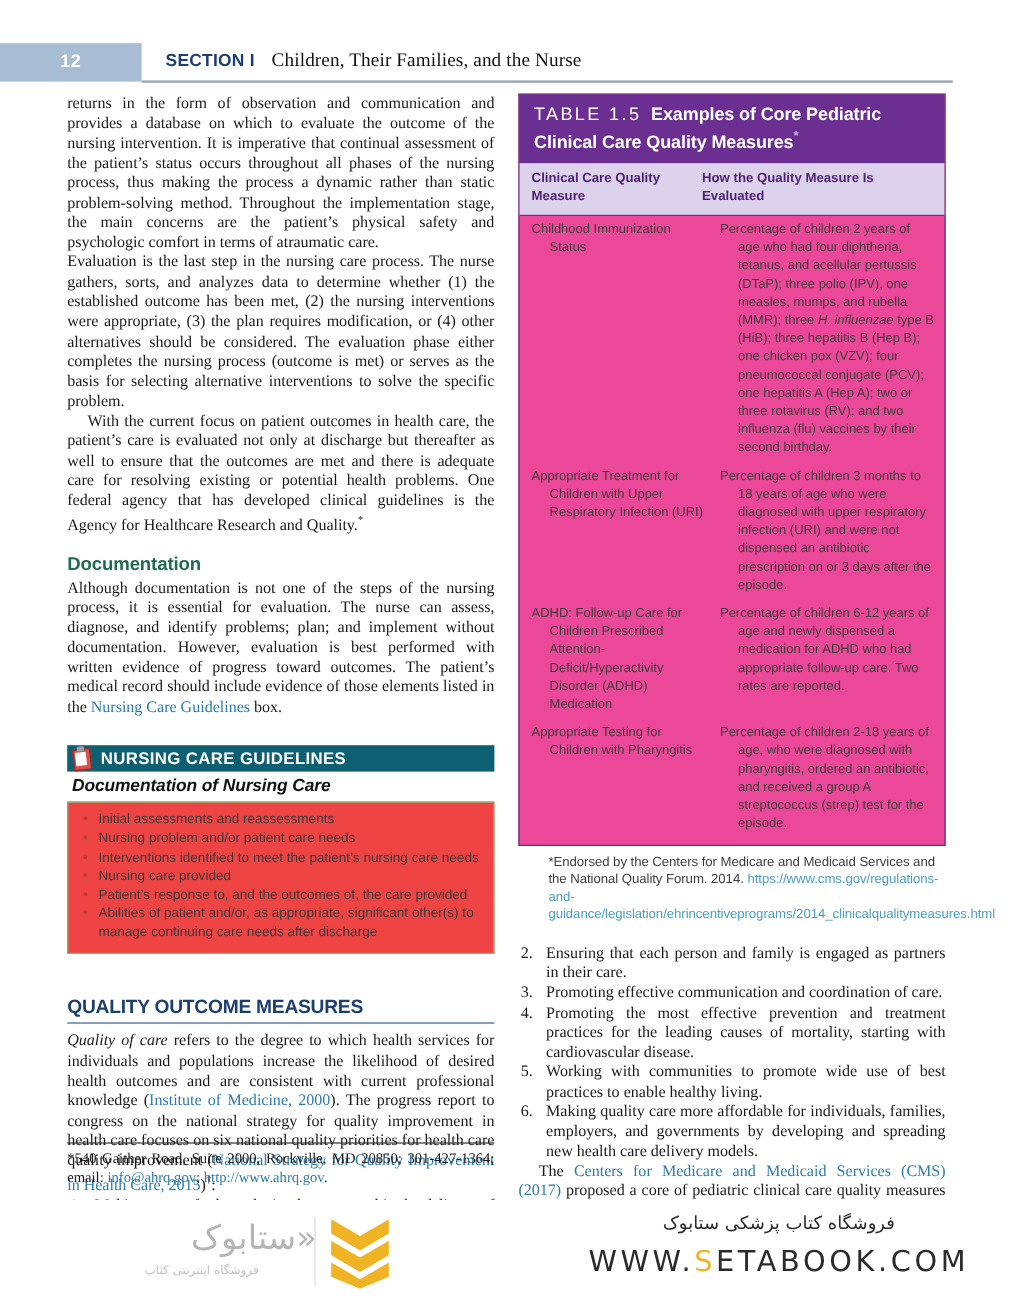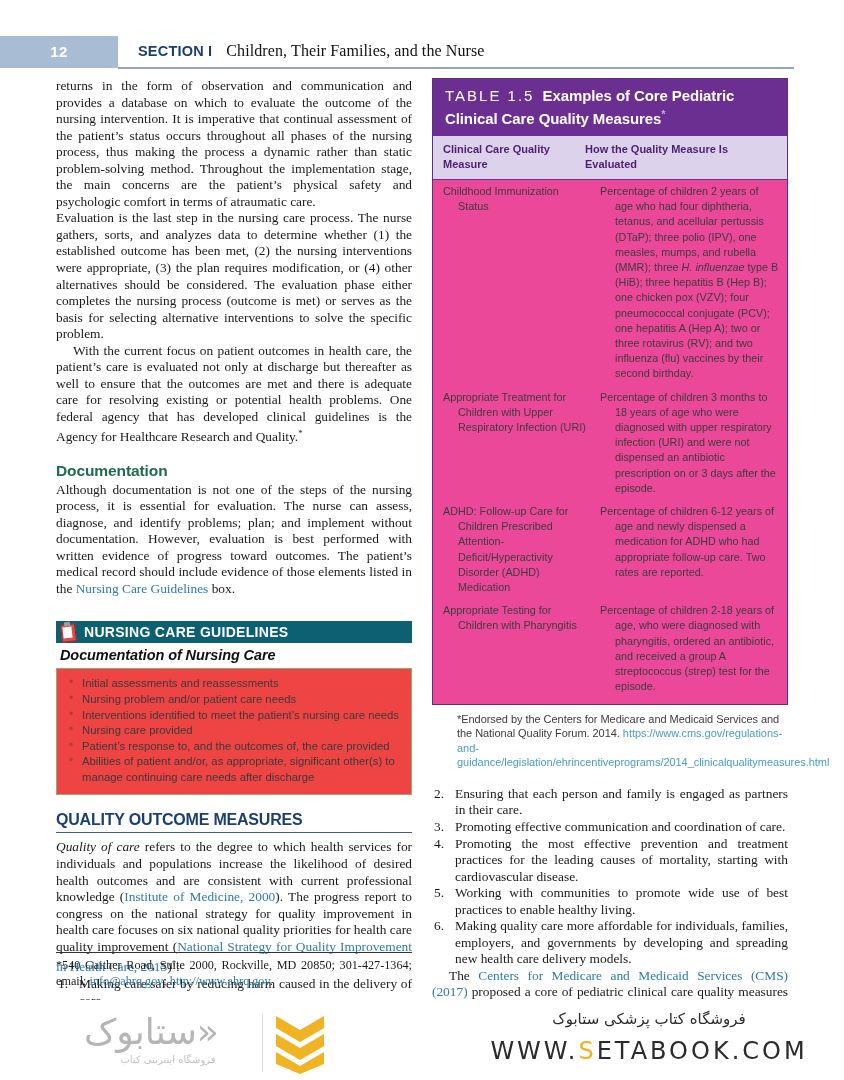--- a/index.html
+++ b/index.html
@@ -179,21 +179,21 @@
     color: #3a3a3a;
   }
   ul.ncg-list li::before {
     content: "\2022";
     position: absolute; left: 2px; top: -1px;
     color: #c0392b;
     font-size: 12px;
   }
 
   
-  #qom-block { margin-top: 16px; }
+  #qom-block { margin-top: 36px; }
   ol.num-list {
     margin: 0; padding: 0;
     list-style: none;
     counter-reset: numlist 0;
   }
   ol.num-list li {
     position: relative;
     padding-left: 23px;
     font-size: 13.4px;
     line-height: 16.55px;
@@ -304,27 +304,27 @@
     width: 844px; height: 80px;
     background: #ffffff;
   }
   #wm-logo {
     position: absolute;
     left: 76px; top: 8px;
     width: 250px; height: 66px;
   }
   #wm-word {
     position: absolute;
-    left: 8px; top: 4px;
+    left: 20px; top: 4px;
     width: 168px; height: 40px;
     font-family: "DejaVu Sans", sans-serif;
-    font-size: 36px;
+    font-size: 28px;
     color: #b5b5b5;
     direction: rtl;
-    text-align: left;
+    text-align: right;
     letter-spacing: -1px;
     line-height: 40px;
   }
   #wm-sub {
     position: absolute;
     left: 8px; top: 46px;
     width: 168px;
     font-family: "DejaVu Sans", sans-serif;
     font-size: 10px;
     color: #c2c2c2;

